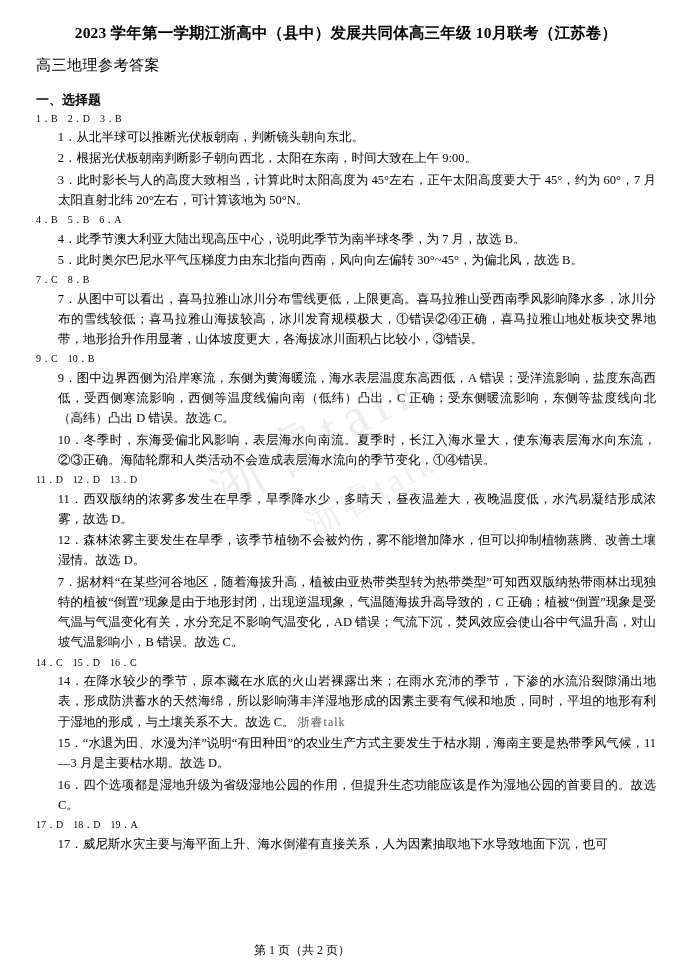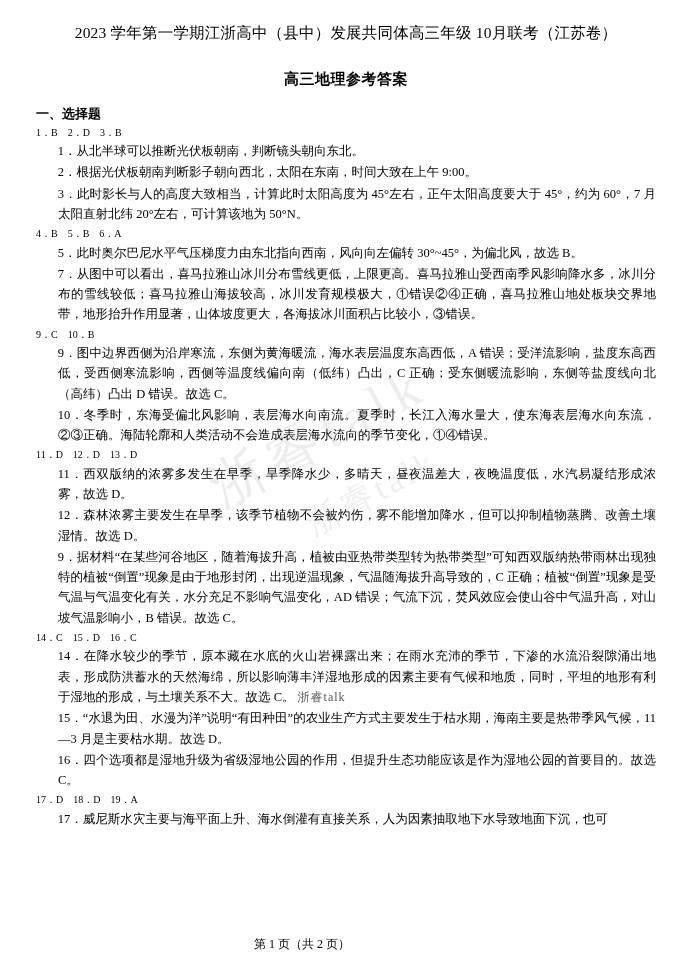--- a/index.html
+++ b/index.html
@@ -18,30 +18,29 @@
   .page {
     position: relative;
     width: 692px;
     height: 961px;
     box-sizing: border-box;
     padding: 22px 36px 0 36px;
   }
   .doc-title {
     text-align: center;
     font-size: 15.5px;
-    font-weight: normal;
+    font-weight: bold;
     letter-spacing: 0.2px;
     line-height: 1.4;
     white-space: nowrap;
   }
   .doc-subtitle {
-    text-align: center;
     font-size: 15px;
-    font-weight: bold;
-    margin-top: 26px;
+    font-weight: normal;
+    margin-top: 12px;
     letter-spacing: 0.5px;
   }
   .section-heading {
     font-size: 13px;
     font-weight: bold;
     margin-top: 16px;
     margin-bottom: 2px;
   }
   .ans-line {
     font-size: 10px;
@@ -83,21 +82,21 @@
     user-select: none;
     white-space: nowrap;
   }
   .inline-mark {
     color: #555;
     font-size: 12px;
     letter-spacing: 1px;
   }
   .footer {
     position: absolute;
-    bottom: 8px;
+    bottom: 2px;
     left: 0;
     width: 604px;
     text-align: center;
     font-size: 12px;
   }
 </style>
 </head>
 <body>
 
 <div class="page">
@@ -109,32 +108,34 @@
   <div class="doc-subtitle">高三地理参考答案</div>
 
   <div class="section-heading">一、选择题</div>
 
   <div class="ans-line">1．B    2．D    3．B</div>
   <div class="explain">1．从北半球可以推断光伏板朝南，判断镜头朝向东北。</div>
   <div class="explain">2．根据光伏板朝南判断影子朝向西北，太阳在东南，时间大致在上午 9:00。</div>
   <div class="explain">3．此时影长与人的高度大致相当，计算此时太阳高度为 45°左右，正午太阳高度要大于 45°，约为 60°，7 月太阳直射北纬 20°左右，可计算该地为 50°N。</div>
 
   <div class="ans-line">4．B    5．B    6．A</div>
+  <div class="explain">4．此季节澳大利亚大陆出现高压中心，说明此季节为南半球冬季，为 7 月，故选 B。</div>
   <div class="explain">5．此时奥尔巴尼水平气压梯度力由东北指向西南，风向向左偏转 30°~45°，为偏北风，故选 B。</div>
 
+  <div class="ans-line">7．C    8．B</div>
   <div class="explain">7．从图中可以看出，喜马拉雅山冰川分布雪线更低，上限更高。喜马拉雅山受西南季风影响降水多，冰川分布的雪线较低；喜马拉雅山海拔较高，冰川发育规模极大，①错误②④正确，喜马拉雅山地处板块交界地带，地形抬升作用显著，山体坡度更大，各海拔冰川面积占比较小，③错误。</div>
 
   <div class="ans-line">9．C    10．B</div>
   <div class="explain">9．图中边界西侧为沿岸寒流，东侧为黄海暖流，海水表层温度东高西低，A 错误；受洋流影响，盐度东高西低，受西侧寒流影响，西侧等温度线偏向南（低纬）凸出，C 正确；受东侧暖流影响，东侧等盐度线向北（高纬）凸出 D 错误。故选 C。</div>
   <div class="explain">10．冬季时，东海受偏北风影响，表层海水向南流。夏季时，长江入海水量大，使东海表层海水向东流，②③正确。海陆轮廓和人类活动不会造成表层海水流向的季节变化，①④错误。</div>
 
   <div class="ans-line">11．D    12．D    13．D</div>
   <div class="explain">11．西双版纳的浓雾多发生在早季，旱季降水少，多晴天，昼夜温差大，夜晚温度低，水汽易凝结形成浓雾，故选 D。</div>
   <div class="explain">12．森林浓雾主要发生在旱季，该季节植物不会被灼伤，雾不能增加降水，但可以抑制植物蒸腾、改善土壤湿情。故选 D。</div>
-  <div class="explain">9．据材料“在某些河谷地区，随着海拔升高，植被由亚热带类型转为热带类型”可知西双版纳热带雨林出现独特的植被“倒置”现象是由于地形封闭，出现逆温现象，气温随海拔升高导致的，C 正确；植被“倒置”现象是受气温与气温变化有关，水分充足不影响气温变化，AD 错误；气流下沉，焚风效应会使山谷中气温升高，对山坡气温影响小，B 错误。故选 C。</div>
+  <div class="explain">7．据材料“在某些河谷地区，随着海拔升高，植被由亚热带类型转为热带类型”可知西双版纳热带雨林出现独特的植被“倒置”现象是由于地形封闭，出现逆温现象，气温随海拔升高导致的，C 正确；植被“倒置”现象是受气温与气温变化有关，水分充足不影响气温变化，AD 错误；气流下沉，焚风效应会使山谷中气温升高，对山坡气温影响小，B 错误。故选 C。</div>
 
   <div class="ans-line">14．C    15．D    16．C</div>
   <div class="explain" id="exp-14">14．在降水较少的季节，原本藏在水底的火山岩裸露出来；在雨水充沛的季节，下渗的水流沿裂隙涌出地表，形成防洪蓄水的天然海绵，所以影响薄丰洋湿地形成的因素主要有气候和地质，同时，平坦的地形有利于湿地的形成，与土壤关系不大。故选 C。    <span class="inline-mark">浙睿talk</span></div>
   <div class="explain">15．“水退为田、水漫为洋”说明“有田种田”的农业生产方式主要发生于枯水期，海南主要是热带季风气候，11—3 月是主要枯水期。故选 D。</div>
   <div class="explain">16．四个选项都是湿地升级为省级湿地公园的作用，但提升生态功能应该是作为湿地公园的首要目的。故选 C。</div>
 
   <div class="ans-line">17．D    18．D    19．A</div>
   <div class="explain">17．威尼斯水灾主要与海平面上升、海水倒灌有直接关系，人为因素抽取地下水导致地面下沉，也可</div>
 
   <div class="footer">第 1 页（共 2 页）</div>

